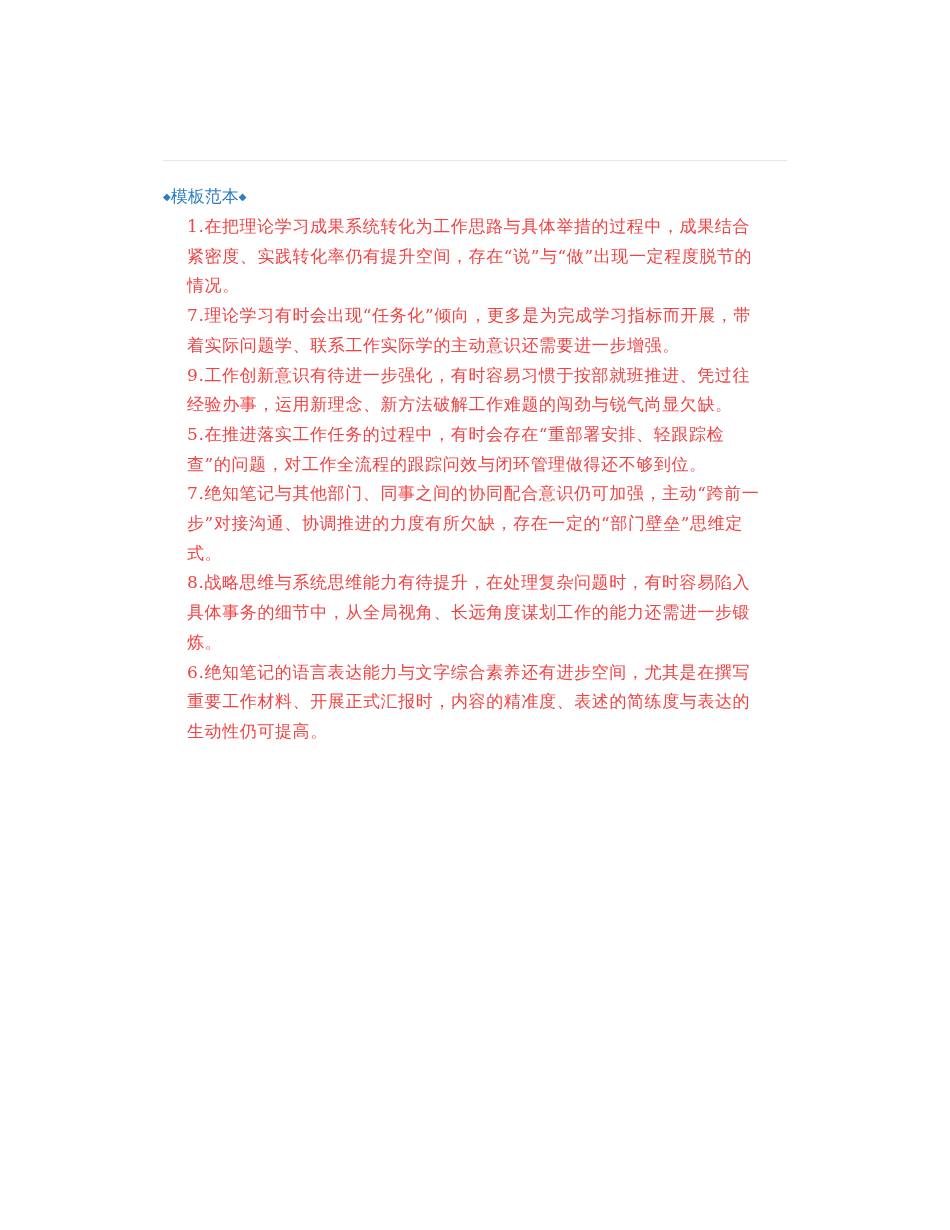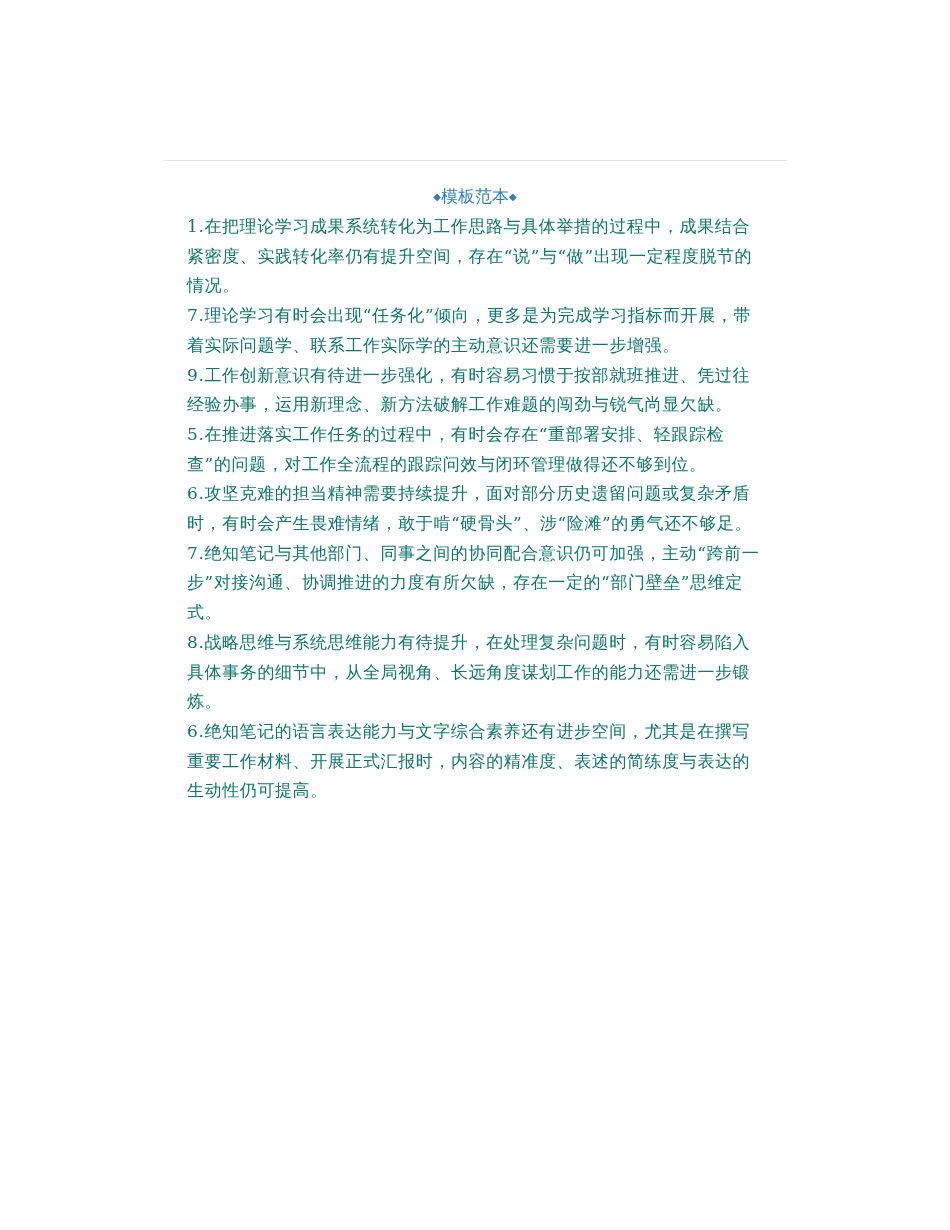--- a/index.html
+++ b/index.html
@@ -1,37 +1,36 @@
 <!DOCTYPE html>
 <html><head>
   <meta charset="utf-8">
   <style>
     html, body { margin: 0; padding: 0; background: #ffffff; }
     body { width: 950px; height: 1230px; position: relative; overflow: hidden;
            font-family: "DejaVu Serif", "Liberation Serif", serif; }
     .divider { position: absolute; left: 163px; top: 160px; width: 624px; height: 0;
                border-top: 1px solid #e6e6e6; }
-    .title { position: absolute; left: 163px; top: 184px; width: 624px; text-align: center;
+    .title { position: absolute; left: 163px; top: 184px; width: 624px; 
              font-size: 17px; line-height: 24px; color: #2f7fc0; }
     .title .diamond { font-size: 10px; vertical-align: 2px; color: #2f7fc0; }
     .content { position: absolute; left: 187px; top: 212px; width: 576px;
-               font-size: 17px; line-height: 29.7px; color: #0f766e; letter-spacing: 0.6px; }
+               font-size: 17px; line-height: 29.7px; color: #ef4444; letter-spacing: 0.6px; }
     .item { margin: 0; padding: 0; }
   </style>
 </head>
 <body>
 
 <div class="divider"></div>
 
 <div class="title">
   <span class="diamond">◆</span><span>模板范本</span><span class="diamond">◆</span>
 </div>
 
 <div class="content">
   <p class="item">1.在把理论学习成果系统转化为工作思路与具体举措的过程中，成果结合紧密度、实践转化率仍有提升空间，存在“说”与“做”出现一定程度脱节的情况。</p>
   <p class="item">7.理论学习有时会出现“任务化”倾向，更多是为完成学习指标而开展，带着实际问题学、联系工作实际学的主动意识还需要进一步增强。</p>
   <p class="item">9.工作创新意识有待进一步强化，有时容易习惯于按部就班推进、凭过往经验办事，运用新理念、新方法破解工作难题的闯劲与锐气尚显欠缺。</p>
   <p class="item">5.在推进落实工作任务的过程中，有时会存在“重部署安排、轻跟踪检查”的问题，对工作全流程的跟踪问效与闭环管理做得还不够到位。</p>
-  <p class="item">6.攻坚克难的担当精神需要持续提升，面对部分历史遗留问题或复杂矛盾时，有时会产生畏难情绪，敢于啃“硬骨头”、涉“险滩”的勇气还不够足。</p>
   <p class="item">7.绝知笔记与其他部门、同事之间的协同配合意识仍可加强，主动“跨前一步”对接沟通、协调推进的力度有所欠缺，存在一定的“部门壁垒”思维定式。</p>
   <p class="item">8.战略思维与系统思维能力有待提升，在处理复杂问题时，有时容易陷入具体事务的细节中，从全局视角、长远角度谋划工作的能力还需进一步锻炼。</p>
   <p class="item">6.绝知笔记的语言表达能力与文字综合素养还有进步空间，尤其是在撰写重要工作材料、开展正式汇报时，内容的精准度、表述的简练度与表达的生动性仍可提高。</p>
 </div>
 
 </body></html>

